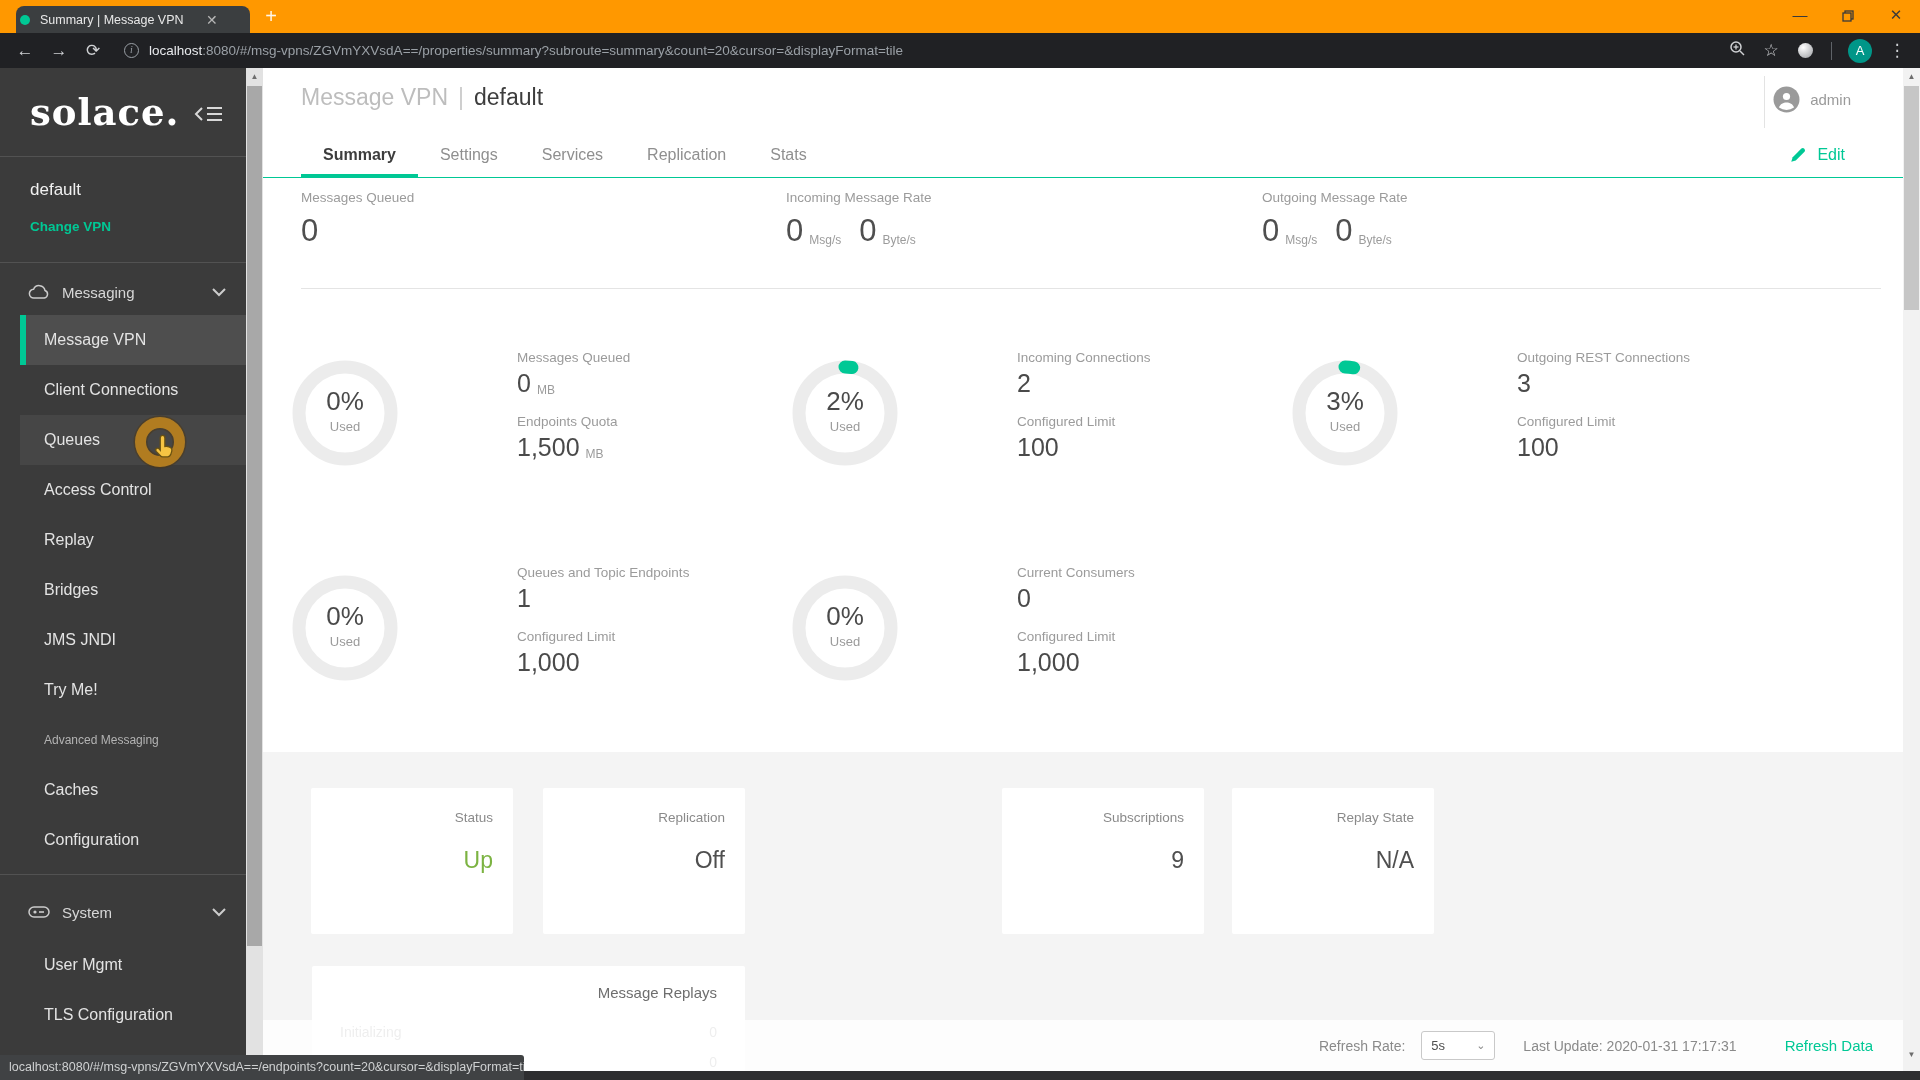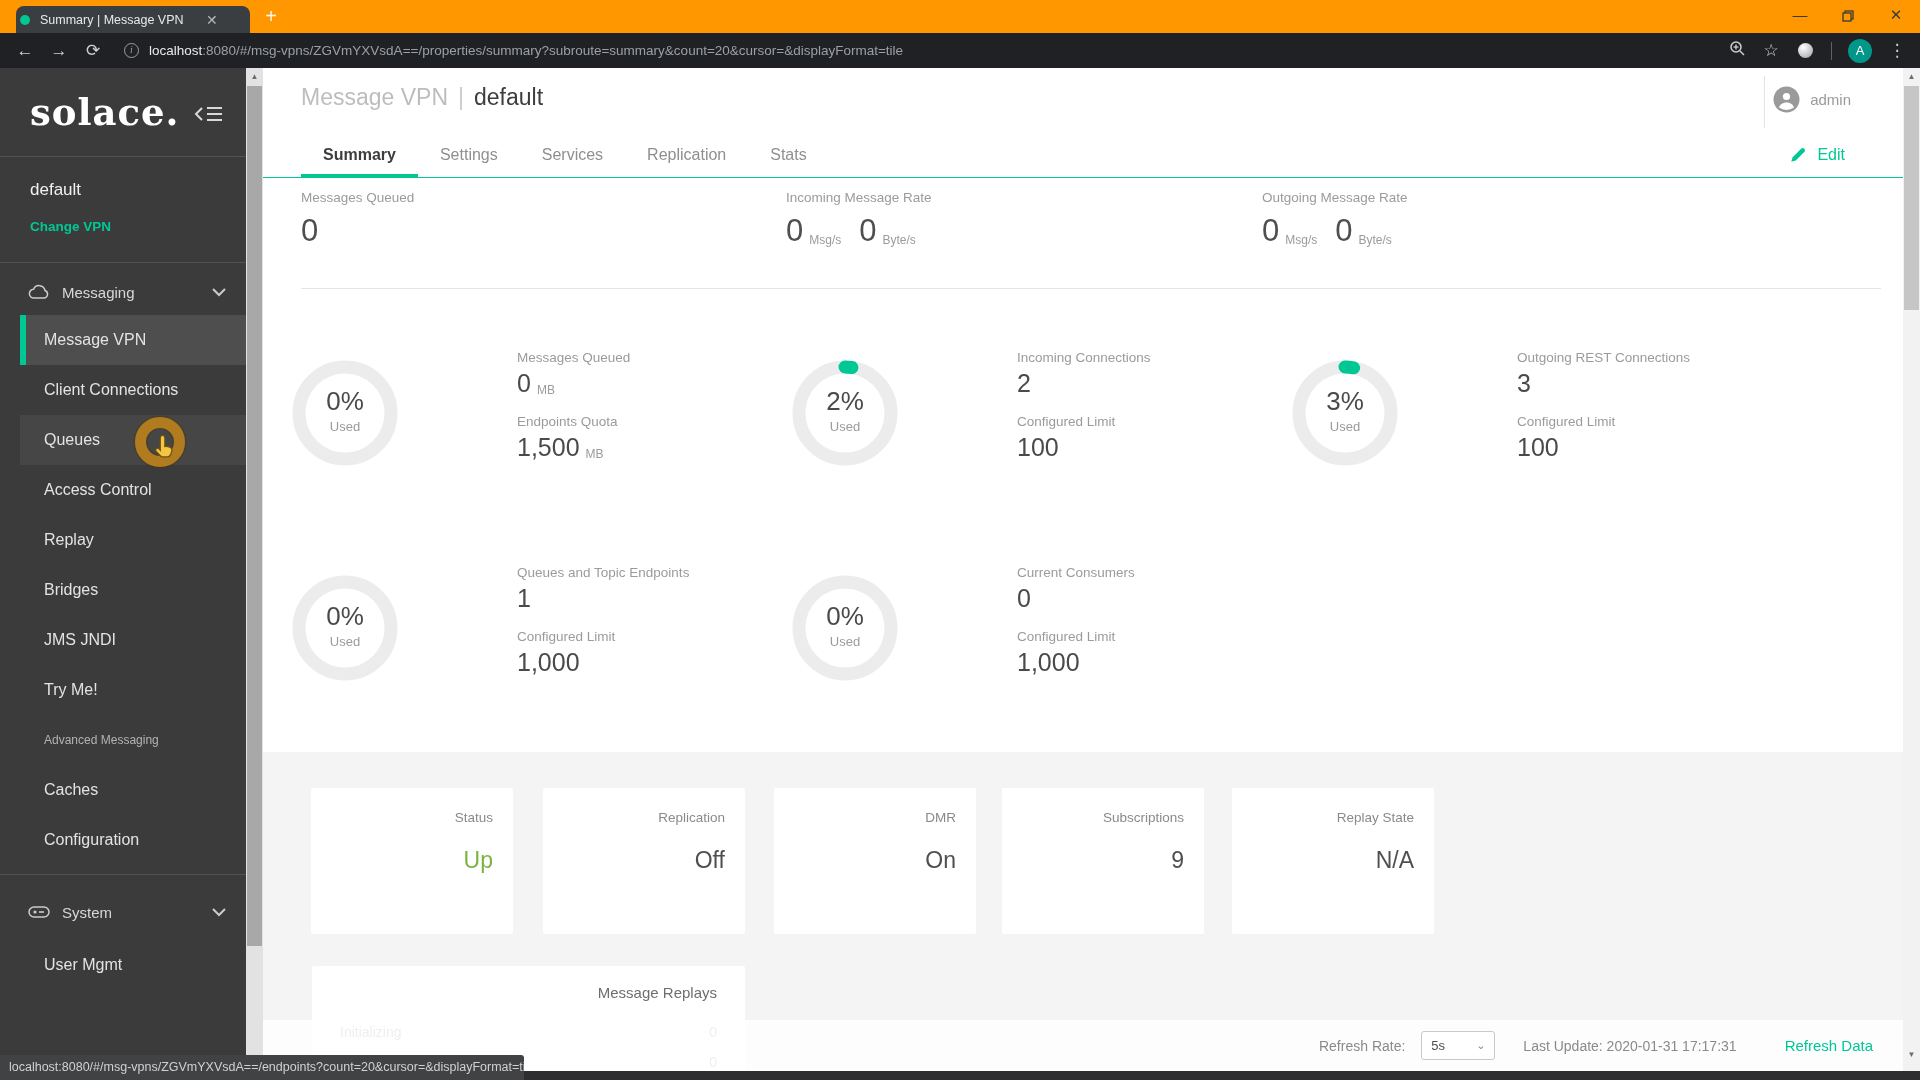--- a/index.html
+++ b/index.html
@@ -217,20 +217,21 @@
           <rect x="1" y="2" width="20" height="10" rx="5" fill="none" stroke="#cccccc" stroke-width="1.5"></rect>
           <circle cx="7" cy="7" r="1.6" fill="#cccccc"></circle>
           <line x1="11" y1="7" x2="16" y2="7" stroke="#cccccc" stroke-width="1.6"></line>
         </svg>
       <span class="sec-label">System</span>
       <svg class="sec-chev" width="14" height="9" viewBox="0 0 14 9">
           <polyline points="1,1 7,7 13,1" fill="none" stroke="#cccccc" stroke-width="2"></polyline>
         </svg>
     </div>
     <div class="sb-item" style="top:872px;">User Mgmt</div>
+    <div class="sb-item" style="top:922px;">TLS Configuration</div>
     <div class="sb-item" style="top:972px;">Clustering</div>
   </div>
 
   <div class="click-ring"></div>
   <svg class="hand" width="24" height="26" viewBox="0 0 16 18">
     <path d="M7 1c1 0 1.6.7 1.6 1.7v6l1-.2c.5-.1 3.3.4 3.8 2 .3 1-.2 2.4-.6 3.4-.4 1-.9 2-2.3 2H7.2c-.8 0-1.4-.4-1.9-1L2.6 12c-.5-.6-.4-1.4.2-1.9.5-.4 1.3-.3 1.8.2l.8.9V2.7C5.4 1.7 6 1 7 1z" fill="#f6c443" stroke="#6a5212" stroke-width="0.9"></path>
   </svg>
 
   <div class="sb-scroll">
     <div class="arrow" style="top:0;">▲</div>
@@ -371,24 +372,20 @@
       </div>
     </div>
 
     <div class="card" style="left:48px;">
       <div class="card-label">Status</div>
       <div class="card-value up">Up</div>
     </div>
     <div class="card" style="left:280px;">
       <div class="card-label">Replication</div>
       <div class="card-value">Off</div>
-    </div>
-    <div class="card" style="left:511px;">
-      <div class="card-label">DMR</div>
-      <div class="card-value">On</div>
     </div>
     <div class="card" style="left:739px;">
       <div class="card-label">Subscriptions</div>
       <div class="card-value">9</div>
     </div>
     <div class="card" style="left:969px;">
       <div class="card-label">Replay State</div>
       <div class="card-value">N/A</div>
     </div>
 

